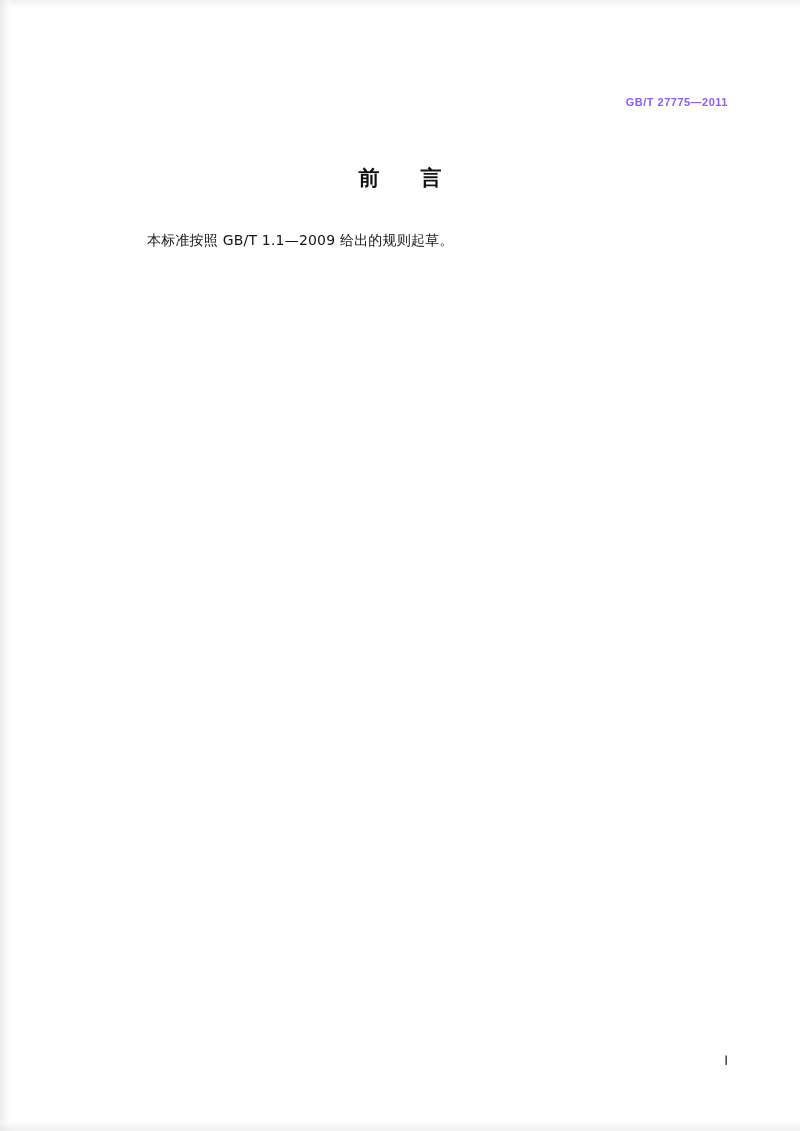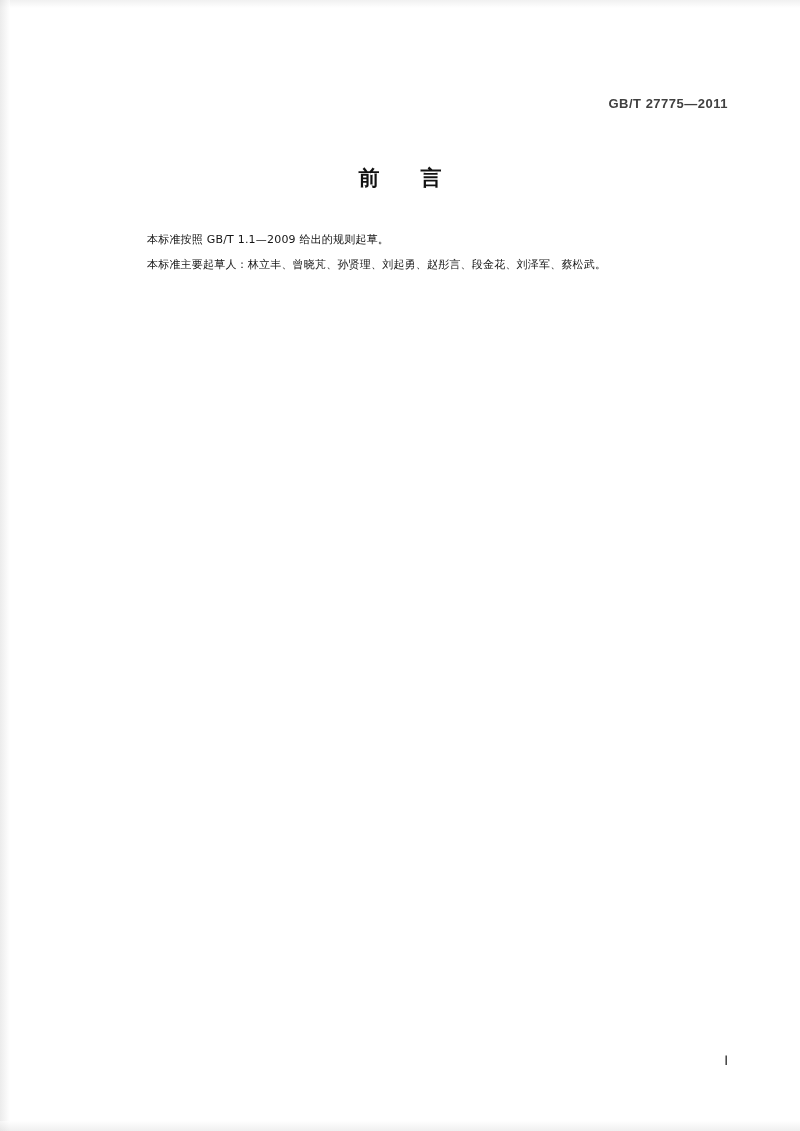--- a/index.html
+++ b/index.html
@@ -16,24 +16,24 @@
     height: 1131px;
     background: #ffffff;
     box-sizing: border-box;
     overflow: hidden;
   }
   .header {
     position: absolute;
     top: 96px;
     right: 72px;
     font-family: "Liberation Sans", sans-serif;
-    font-size: 13px;
+    font-size: 11px;
     font-weight: bold;
     letter-spacing: 0.5px;
-    color: #404040;
+    color: #8b5cf6;
     white-space: nowrap;
   }
   .doc-title {
     position: absolute;
     top: 164px;
     left: 0;
     width: 800px;
     text-align: center;
     font-family: Liberation Serif, serif;
     font-size: 21px;
@@ -43,21 +43,21 @@
     text-indent: 10px;
   }
   .body-block {
     position: absolute;
     top: 228px;
     left: 122px;
     width: 556px;
   }
   .para {
     font-family: "DejaVu Sans", "Liberation Sans", sans-serif;
-    font-size: 11px;
+    font-size: 14px;
     line-height: 24px;
     color: #141414;
     text-align: justify;
     text-justify: inter-ideograph;
     margin: 0 3px 0 0;
     letter-spacing: 0.2px;
   }
   .para.indent {
     text-indent: 25px;
   }
@@ -108,18 +108,17 @@
   <div class="edge-shade-top"></div>
   <div class="edge-shade-left"></div>
   <div class="edge-shade-bottom"></div>
 
   <div class="header">GB/T 27775—2011</div>
 
   <div class="doc-title">前　言</div>
 
   <div class="body-block">
     <p class="para indent">本标准按照 GB/T 1.1—2009 给出的规则起草。</p>
-    <p class="para indent">本标准主要起草人：林立丰、曾晓芃、孙贤理、刘起勇、赵彤言、段金花、刘泽军、蔡松武。</p>
   </div>
 
   <div class="footer-page-num">Ⅰ</div>
 
 </div>
 
 </body></html>

